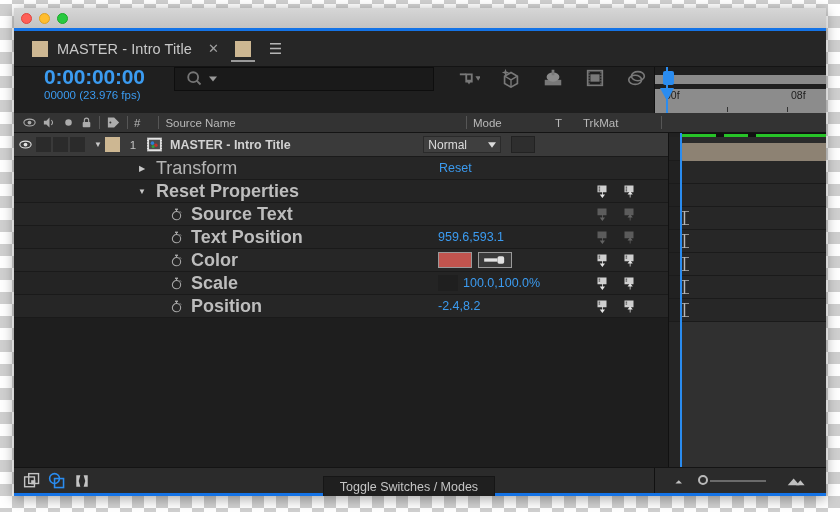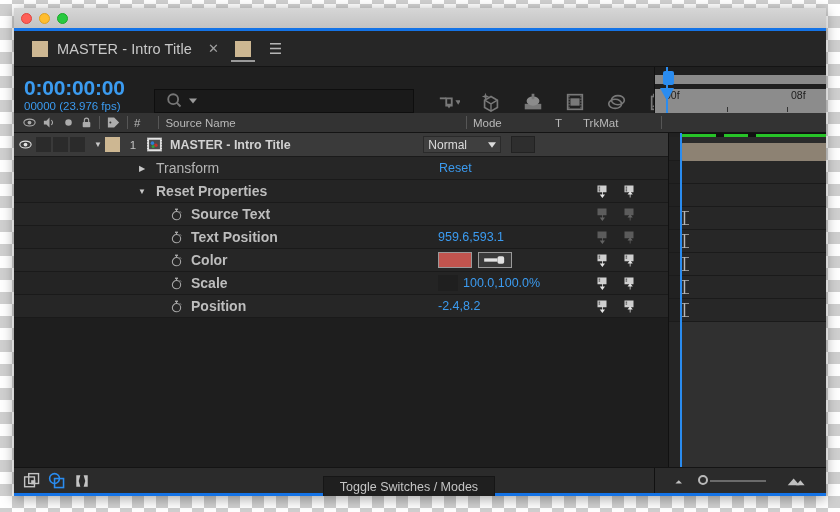--- a/index.html
+++ b/index.html
@@ -45,22 +45,22 @@
   .tab .tlabel { color:#c9c9c9; font-size:14.5px; letter-spacing:.1px; white-space:nowrap;}
   .tab.active .tlabel { color:#d9d9d9; }
   .tab.active::after {
     content:""; position:absolute; left:6px; right:6px; bottom:4px; height:2px; background:#9a9a9a;
   }
   .tabx { color:#a0a0a0; font-size:13px; padding:0 6px; line-height:1;}
   .tabmenu { color:#b5b5b5; font-size:15px; margin-left:8px;}
 
   
   #toolrow {
-    height:46px; background:#1f1f1f; display:flex; align-items:flex-end;
-    flex:0 0 auto; position:relative;
+    height:46px; background:#1f1f1f; display:flex; align-items:flex-start;
+    flex:0 0 auto; position:relative;padding-left:20px;
   }
   #tc { padding-left:10px; width:130px; }
   #tc .big { color:#3b9bf0; font-size:21px; font-weight:bold; letter-spacing:-.2px; line-height:20px;}
   #tc .small { color:#3b9bf0; font-size:11.5px; line-height:14px; margin-top:1px;}
   #search {
     width:260px; height:24px; background:#1a1a1a; border:1px solid #0e0e0e;
     display:flex; align-items:center; padding-left:9px; gap:3px; margin-left:10px;
   }
   #toolicons { display:flex; align-items:center; gap:20px; margin-left:24px; }
   .ticon { width:22px; height:22px; opacity:.72; display:block;}
@@ -99,21 +99,21 @@
   .row.prop { background:#262626; }
   .row.prop.alt { background:#242424; }
 
   .sw { width:15px; height:15px; background:#2b2b2b; margin-right:2px; flex:0 0 auto;}
   .eyecell { width:22px; display:flex; justify-content:center; align-items:center;}
 
   .twisty { color:#c8c8c8; font-size:8px; width:14px; text-align:center; flex:0 0 auto;}
   .lswatch { width:15px; height:15px; background:#cdb792; flex:0 0 auto;}
   .lnum { width:26px; text-align:center; color:#c4c4c4; font-size:11.5px; flex:0 0 auto;}
   .lname { color:#d2d2d2; font-size:12.5px; font-weight:bold; }
-  .pname { color:#b4b4b4; font-size:14px; }
+  .pname { color:#b4b4b4; font-size:18px; }
   .pname.b { font-weight:bold; color:#bdbdbd;}
   .value { color:#3b9bf0; font-size:12.5px;}
   .reset { color:#3b9bf0; font-size:12.5px;}
 
   .stopwatch { width:13px; height:13px; flex:0 0 auto; display:block;}
 
   .modebox {
     width:78px; height:17px; background:#3f3f3f; border:1px solid #2a2a2a;
     display:flex; align-items:center; justify-content:space-between;
     padding:0 4px; color:#dcdcdc; font-size:12px;

